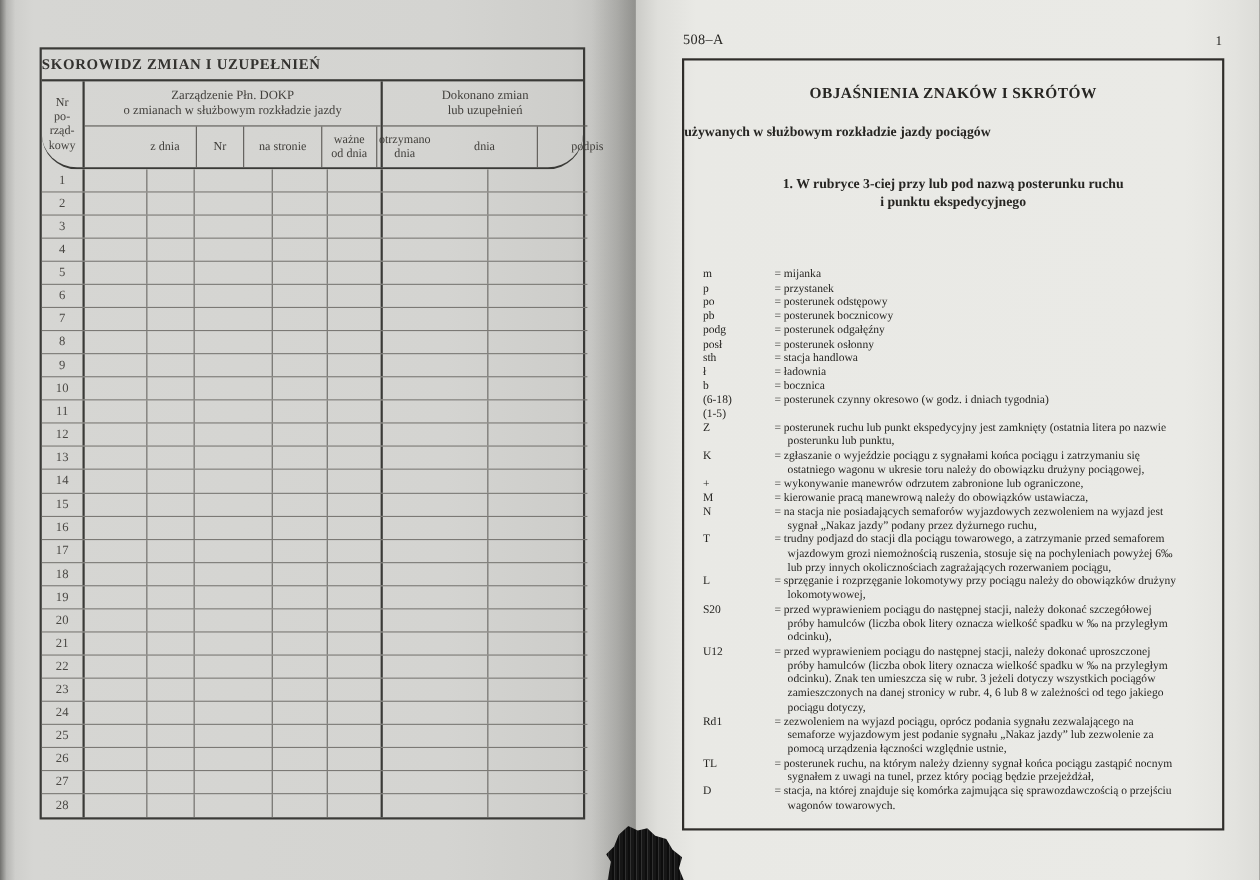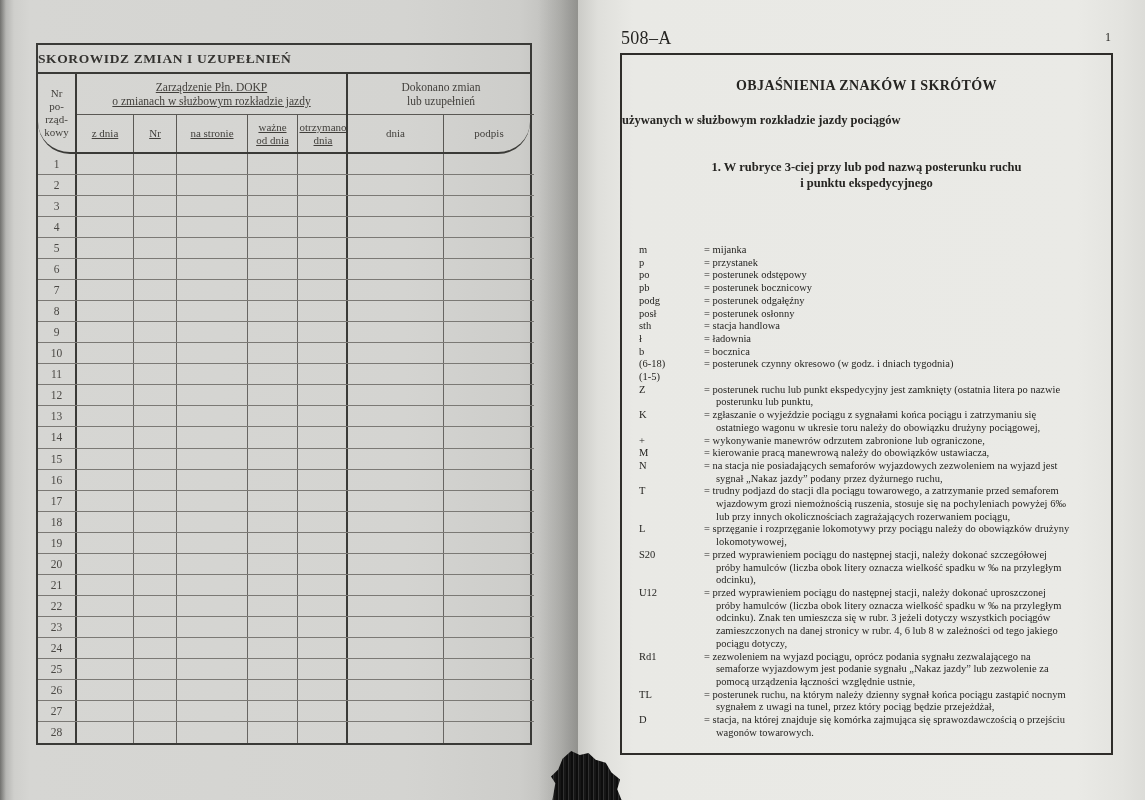--- a/index.html
+++ b/index.html
@@ -12,24 +12,24 @@
                #d4d4d1 70%,#cdcdca 90%,#bdbdba 97%,#b0b0ad 100%);}
   .ltable{position:absolute;left:36px;top:43px;width:496px;height:702px;
           border:2px solid #3a3a37;box-sizing:border-box;color:#413f3b;}
   .ltitle{height:27px;line-height:27px;border-bottom:2px solid #3a3a37;text-align:left;
           font-weight:bold;font-size:13.5px;letter-spacing:.6px;color:#33322f;}
   .lheader{display:grid;grid-template-columns:39px 271px 186px;height:78px;
            border-bottom:2px solid #3a3a37;font-size:11px;border-radius:32px;}
   .hcol1{border-right:2px solid #3a3a37;display:flex;flex-direction:column;
          align-items:center;justify-content:center;line-height:13px;}
   .hgroup{display:flex;flex-direction:column;}
-  .hgroup.g1{border-right:2px solid #3a3a37;text-decoration:underline;}
+  .hgroup.g1{border-right:2px solid #3a3a37;}
   .glabel{height:40px;border-bottom:1px solid #5a5854;display:flex;flex-direction:column;
           align-items:center;justify-content:center;line-height:14px;font-size:11.5px;}
-  .gcols{flex:1;display:grid;}
+  .gcols{flex:1;display:grid;padding-left:45px;}
   .g1 .gcols{grid-template-columns:57px 43px 71px 50px 50px;}
   .g2 .gcols{grid-template-columns:96px 90px;}
   .gcol{border-right:1px solid #5a5854;display:flex;align-items:center;justify-content:center;
         text-align:center;white-space:pre-line;line-height:12.5px;}
   .gcols .gcol:last-child{border-right:none;}
   .lrows{height:589px;display:grid;grid-template-rows:repeat(28,1fr);}
   .trow{display:grid;grid-template-columns:39px 57px 43px 71px 50px 50px 96px 90px;
         border-bottom:1px solid #7b7975;}
   .lrows .trow:last-child{border-bottom:none;}
   .cell{border-right:1px solid #686663;}
@@ -44,21 +44,21 @@
                rgba(70,70,65,.30) 52%,rgba(70,70,65,.10) 72%,rgba(70,70,65,0) 100%);}
   .blob{position:absolute;left:551px;top:751px;width:72px;height:49px;
     background:repeating-linear-gradient(90deg,#0d0d0d 0 2px,#303030 2px 3px,#161616 3px 5px);
     clip-path:polygon(28% 0,40% 8%,52% 4%,62% 18%,76% 24%,84% 44%,96% 58%,92% 78%,98% 100%,
                       2% 100%,6% 66%,0 52%,10% 38%,16% 16%);}
 
   
   .page-right{position:absolute;left:578px;top:0;width:567px;height:800px;
     background:linear-gradient(90deg,#cbcbc7 0px,#dfdfdb 20px,#e9e9e5 55px,#eaeae6 88%,
                #e3e3df 96%,#dcdcd8 100%);color:#262522;}
-  .rnum-left{position:absolute;left:43px;top:28px;font-size:18px;letter-spacing:.3px;}
+  .rnum-left{position:absolute;left:43px;top:28px;font-size:13px;letter-spacing:.3px;}
   .rnum-right{position:absolute;left:527px;top:30px;font-size:12px;}
   .rbox{position:absolute;left:42px;top:53px;width:493px;height:702px;
         border:2.5px solid #2f2d2a;box-sizing:border-box;}
   .rtitle{margin-top:22px;text-align:center;font-weight:bold;font-size:14px;
           letter-spacing:.4px;line-height:17px;}
   .rsubtitle{margin-top:18px;text-align:left;font-weight:bold;font-size:12.5px;line-height:16px;font-family:Liberation Serif, serif;}
   .rsection{margin-top:31px;text-align:center;font-weight:bold;font-size:12.5px;line-height:16px;}
   .abbr-list{margin-top:53px;padding:0 8px 0 17px;}
   .abbr-row{display:grid;grid-template-columns:65px 1fr;font-size:10.5px;line-height:12.7px;}
   .abbr-sym{white-space:pre-line;}

